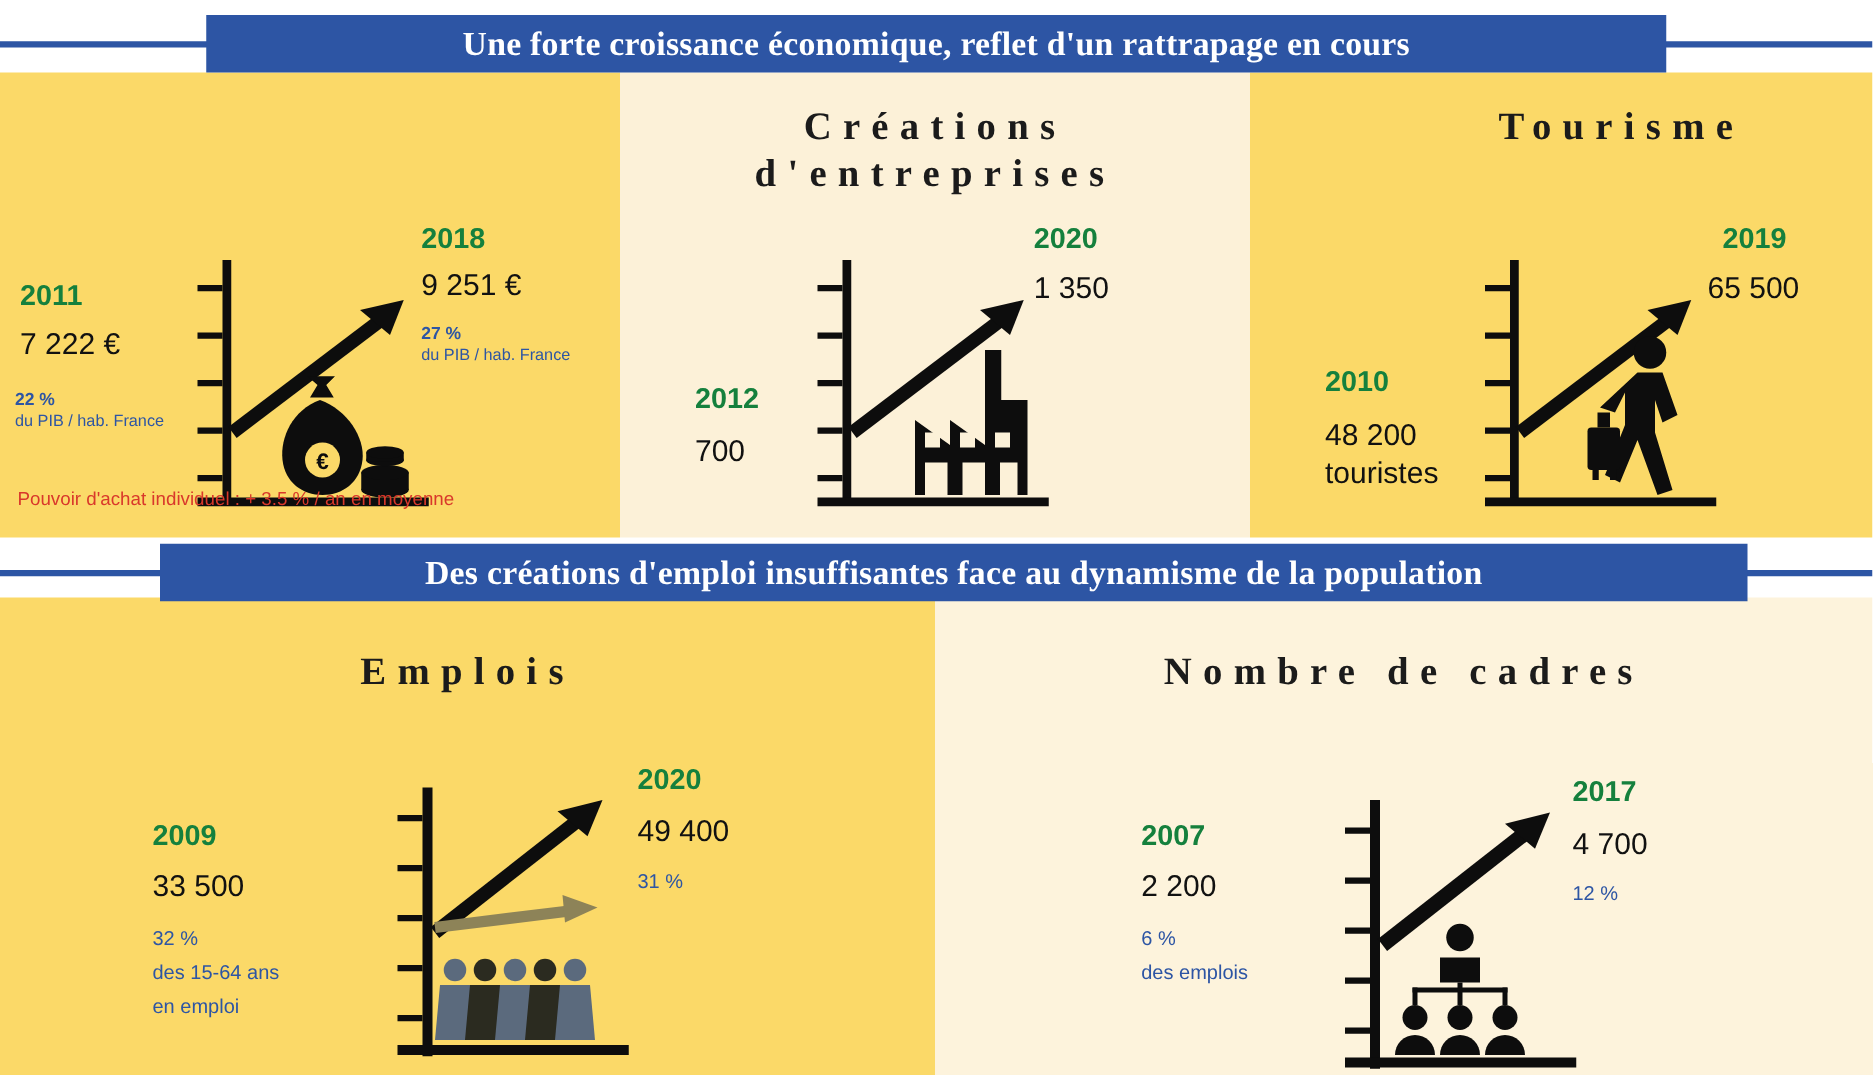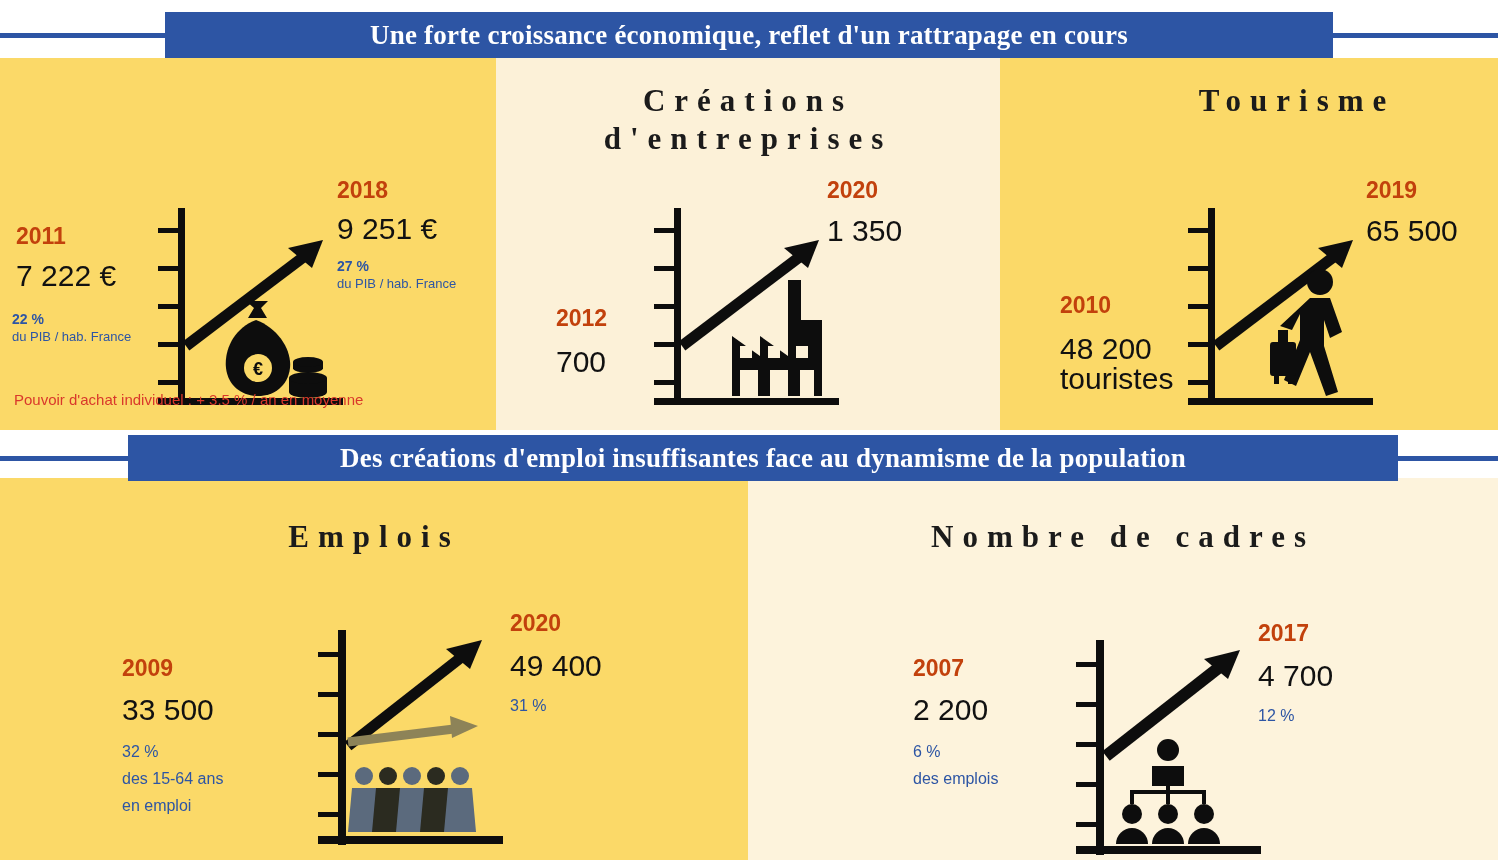--- a/index.html
+++ b/index.html
@@ -90,25 +90,25 @@
     font-size: 31px;
     color: #1b1b1b;
     letter-spacing: 9px;
     line-height: 38px;
   }
 
   
   .yr {
     font-size: 23px;
     font-weight: bold;
-    color: #c2410c;
+    color: #15803d;
     line-height: 30px;
   }
   .val {
-    font-size: 30px;
+    font-size: 24px;
     color: #111111;
     line-height: 32px;
   }
   .pct-blue {
     font-size: 16px;
     color: #2d55a4;
     line-height: 26px;
   }
   .pct-blue-sm {
     font-size: 14px;
@@ -219,21 +219,21 @@
         </div>
       </div>
 
       <div class="panel panel-yellow" style="width:498px;height:372px;">
         <div class="panel-title" style="top:24px;left:0;padding-left:48px;">Tourisme</div>
 
         <div class="abs yr" style="left:60px;top:232px;">2010</div>
         <div class="abs val" style="left:60px;top:275px;">48 200</div>
         <div class="abs val" style="left:60px;top:305px;">touristes</div>
 
-        <div class="abs yr" style="left:366px;top:117px;">2019</div>
+        <div class="abs yr" style="left:378px;top:117px;">2019</div>
         <div class="abs val" style="left:366px;top:157px;">65 500</div>
 
         <div class="abs" style="left:170px;top:138px;">
           <svg width="215" height="215" viewBox="0 0 215 215" aria-hidden="true">
             <rect x="38" y="12" width="7" height="195" fill="#0d0d0d"></rect>
             <rect x="18" y="32" width="20" height="5" fill="#0d0d0d"></rect>
             <rect x="18" y="70" width="20" height="5" fill="#0d0d0d"></rect>
             <rect x="18" y="108" width="20" height="5" fill="#0d0d0d"></rect>
             <rect x="18" y="146" width="20" height="5" fill="#0d0d0d"></rect>
             <rect x="18" y="184" width="20" height="5" fill="#0d0d0d"></rect>

